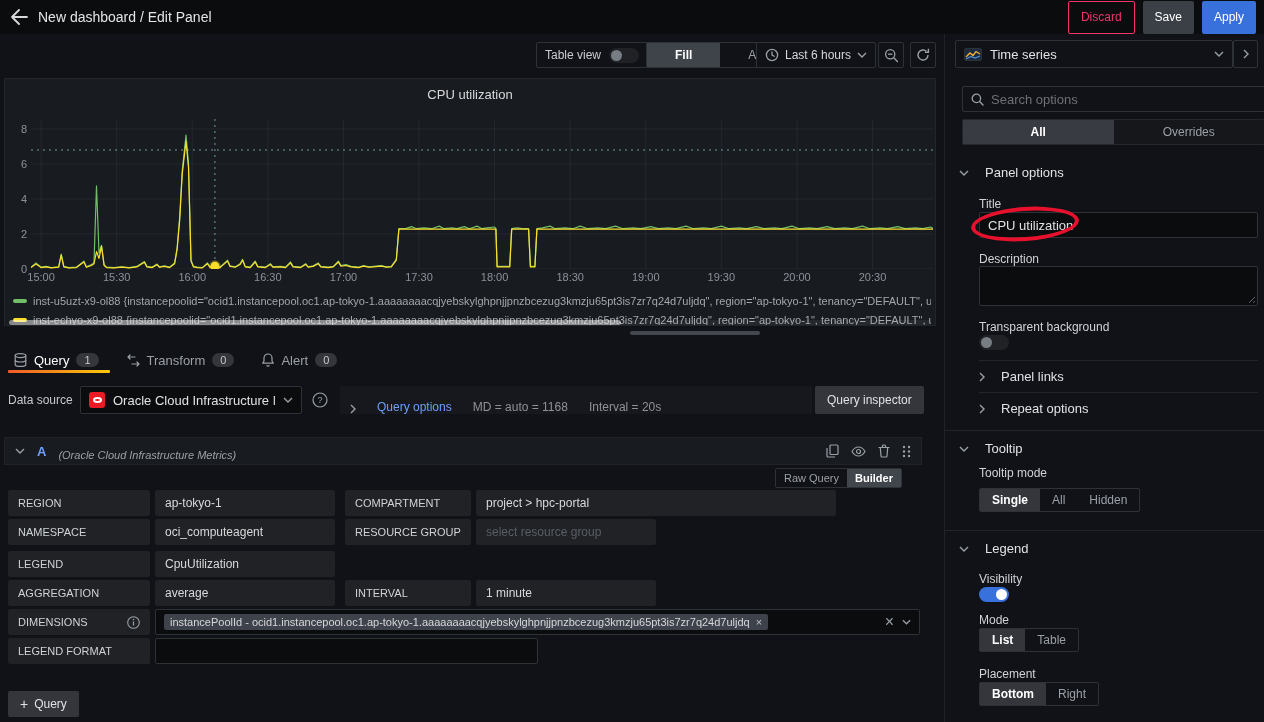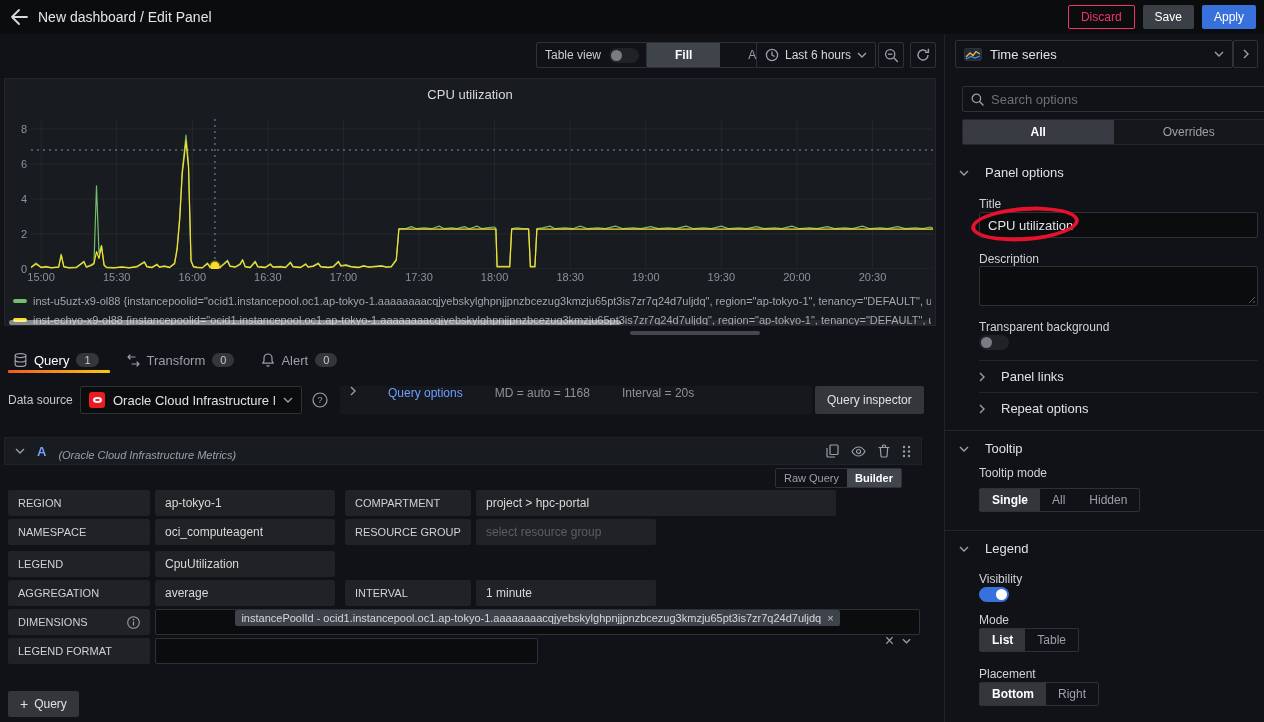--- a/index.html
+++ b/index.html
@@ -5,21 +5,21 @@
   * { margin:0; padding:0; box-sizing:border-box; }
   html,body { background:#111217; }
   body { font-family:"Liberation Sans", sans-serif; color:#d8d9da; }
   .app { position:relative; width:1264px; height:722px; overflow:hidden; background:#111217; }
 
   
   .topbar { position:absolute; left:0; top:0; width:1264px; height:34px; background:#0b0c0e; display:flex; align-items:center; z-index:5; }
   .back-btn { width:38px; height:34px; display:flex; align-items:center; justify-content:center; color:#d8d9da; cursor:pointer; }
   .topbar-title { font-size:14px; font-weight:500; color:#e3e4e6; }
   .topbar-actions { margin-left:auto; display:flex; gap:8px; padding-right:8px; }
-  .btn { height:24px; padding:0 12px; display:flex; align-items:center; justify-content:center; font-size:12px; border-radius:2px; cursor:pointer; white-space:nowrap; }
+  .btn { height:33px; padding:0 12px; display:flex; align-items:center; justify-content:center; font-size:12px; border-radius:2px; cursor:pointer; white-space:nowrap; }
   .btn-discard { border:1px solid #f1356b; color:#f1356b; background:transparent; }
   .btn-save { background:#3b3f46; color:#fff; }
   .btn-apply { background:#3871dc; color:#fff; }
 
   
   .tb-box { position:absolute; height:26px; border:1px solid #2c3235; border-radius:2px; display:flex; align-items:center; font-size:12px; color:#c9ccd1; background:#111217; }
   .tb-tableview { left:536px; top:42px; padding:0 8px; gap:8px; }
   .toggle { width:30px; height:15px; border-radius:8px; background:#202226; position:relative; cursor:pointer; }
   .toggle .knob { position:absolute; top:2px; left:2px; width:11px; height:11px; border-radius:50%; background:#787d84; }
   .toggle.on { background:#3871dc; }
@@ -54,21 +54,21 @@
   .count-pill { background:#34363c; color:#c7c8ca; font-size:11px; border-radius:9px; padding:1px 8px; }
   .qtab-underline { position:absolute; left:8px; top:370px; width:102px; height:3px; background:linear-gradient(90deg,#f05a28,#fbca0a); border-radius:1px; }
 
   
   .ds-label { position:absolute; left:8px; top:393px; font-size:12px; color:#c7c8ca; }
   .ds-select { position:absolute; left:80px; top:386px; width:222px; height:28px; background:#0b0c0e; border:1px solid #2c3235; border-radius:2px; display:flex; align-items:center; padding:0 8px; gap:8px; cursor:pointer; }
   .ds-select-text { font-size:13px; color:#e0e1e3; flex:1; white-space:nowrap; overflow:hidden; }
   .oracle-logo { width:16px; height:16px; border-radius:3px; background:#ea1b22; display:flex; align-items:center; justify-content:center; }
   .oracle-logo span { display:block; width:9px; height:6px; border:2px solid #fff; border-radius:50%; }
   .ds-help { position:absolute; left:312px; top:392px; cursor:pointer; }
-  .qopts-box { position:absolute; left:340px; top:386px; width:472px; height:28px; background:#16181d; border-radius:2px; display:flex; align-items:flex-start; gap:32px; padding:0 10px; }
+  .qopts-box { position:absolute; left:340px; top:386px; width:472px; height:28px; background:#16181d; border-radius:2px; display:flex; align-items:flex-end; gap:21px; padding:0 10px; }
   .qopts-link { color:#6e9fff; font-size:12px; font-weight:500; cursor:pointer; }
   .qopts-stat { color:#8e9196; font-size:12px; }
   .btn-inspector { position:absolute; left:815px; top:386px; height:28px; background:#34363c; color:#e0e1e3; }
 
   
   .qcard { position:absolute; left:4px; top:437px; width:918px; height:28px; background:#181b1f; border:1px solid #202227; display:flex; align-items:center; padding:0 10px; gap:12px; }
   .qref { color:#6e9fff; font-size:13px; font-weight:700; cursor:pointer; }
   .qname { color:#9aa0a7; font-size:11px; font-style:italic;margin-top:8px; }
   .qcard-icons { margin-left:auto; display:flex; gap:12px; }
   .qcard-icons .icon { cursor:pointer; }
@@ -76,21 +76,21 @@
   .builder-seg .seg-item { padding:0 8px; font-size:11px; }
   .builder-seg .seg-item.active { background:#41454c; }
 
   
   .frow { position:absolute; left:8px; display:flex; gap:5px; height:26px; }
   .fcell { background:#202226; border-radius:2px; display:flex; align-items:center; padding:0 10px; font-size:12px; color:#d8d9da; }
   .flabel { width:142px; font-size:11px; font-weight:500; color:#cfd2d6; }
   .fval { cursor:pointer; }
   .placeholder { color:#5a5e66; }
   .finput { background:#0b0c0e; border:1px solid #2c3235; }
-  .dim-field { width:765px; background:#0b0c0e; border:1px solid #2c3235; border-radius:2px; display:flex; align-items:center; padding:0 8px; gap:6px; cursor:text;flex-direction:column; }
+  .dim-field { width:765px; background:#0b0c0e; border:1px solid #2c3235; border-radius:2px; display:flex; align-items:center; padding:0 8px; gap:6px; cursor:text; }
   .chip { background:#3e424a; border-radius:2px; padding:2px 6px; font-size:11px; color:#d5d7da; display:flex; align-items:center; gap:6px; white-space:nowrap; }
   .chip .x { color:#c0c3c8; cursor:pointer; }
   .dim-right { margin-left:auto; display:flex; align-items:center; gap:8px; color:#9aa0a7; }
   .btn-addquery { position:absolute; left:8px; top:691px; height:26px; background:#34363c; color:#e0e1e3; gap:6px; }
 
   
   .sidebar { position:absolute; left:944px; top:34px; width:320px; height:688px; border-left:1px solid #202227; background:#111217; }
   .viz-select { position:absolute; left:10px; top:6px; width:278px; height:28px; border:1px solid #2c3235; border-radius:2px; display:flex; align-items:center; gap:8px; padding:0 8px; cursor:pointer; background:#111217; }
   .viz-label { font-size:13px; font-weight:500; color:#e0e1e3; flex:1; }
   .viz-next { position:absolute; left:288px; top:6px; width:25px; height:28px; border:1px solid #2c3235; border-radius:2px; display:flex; align-items:center; justify-content:center; cursor:pointer; }

